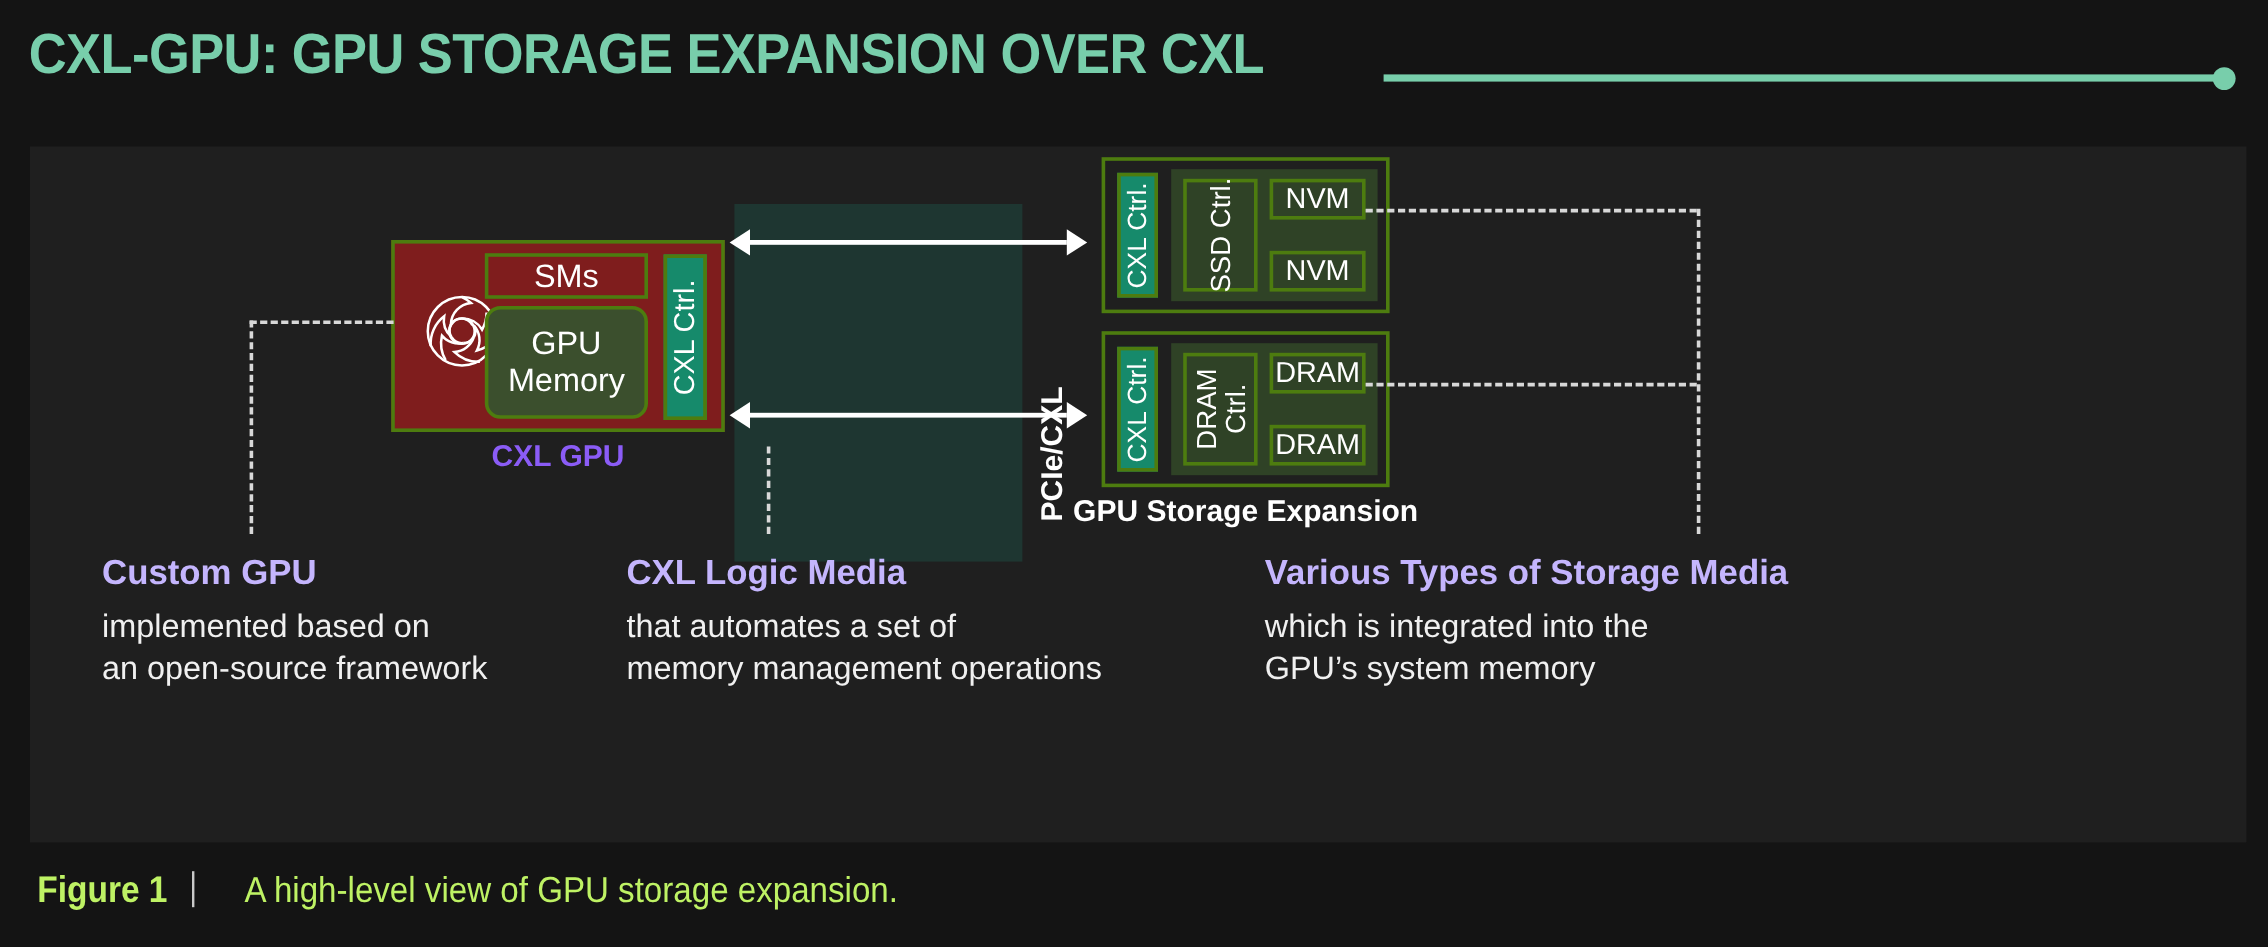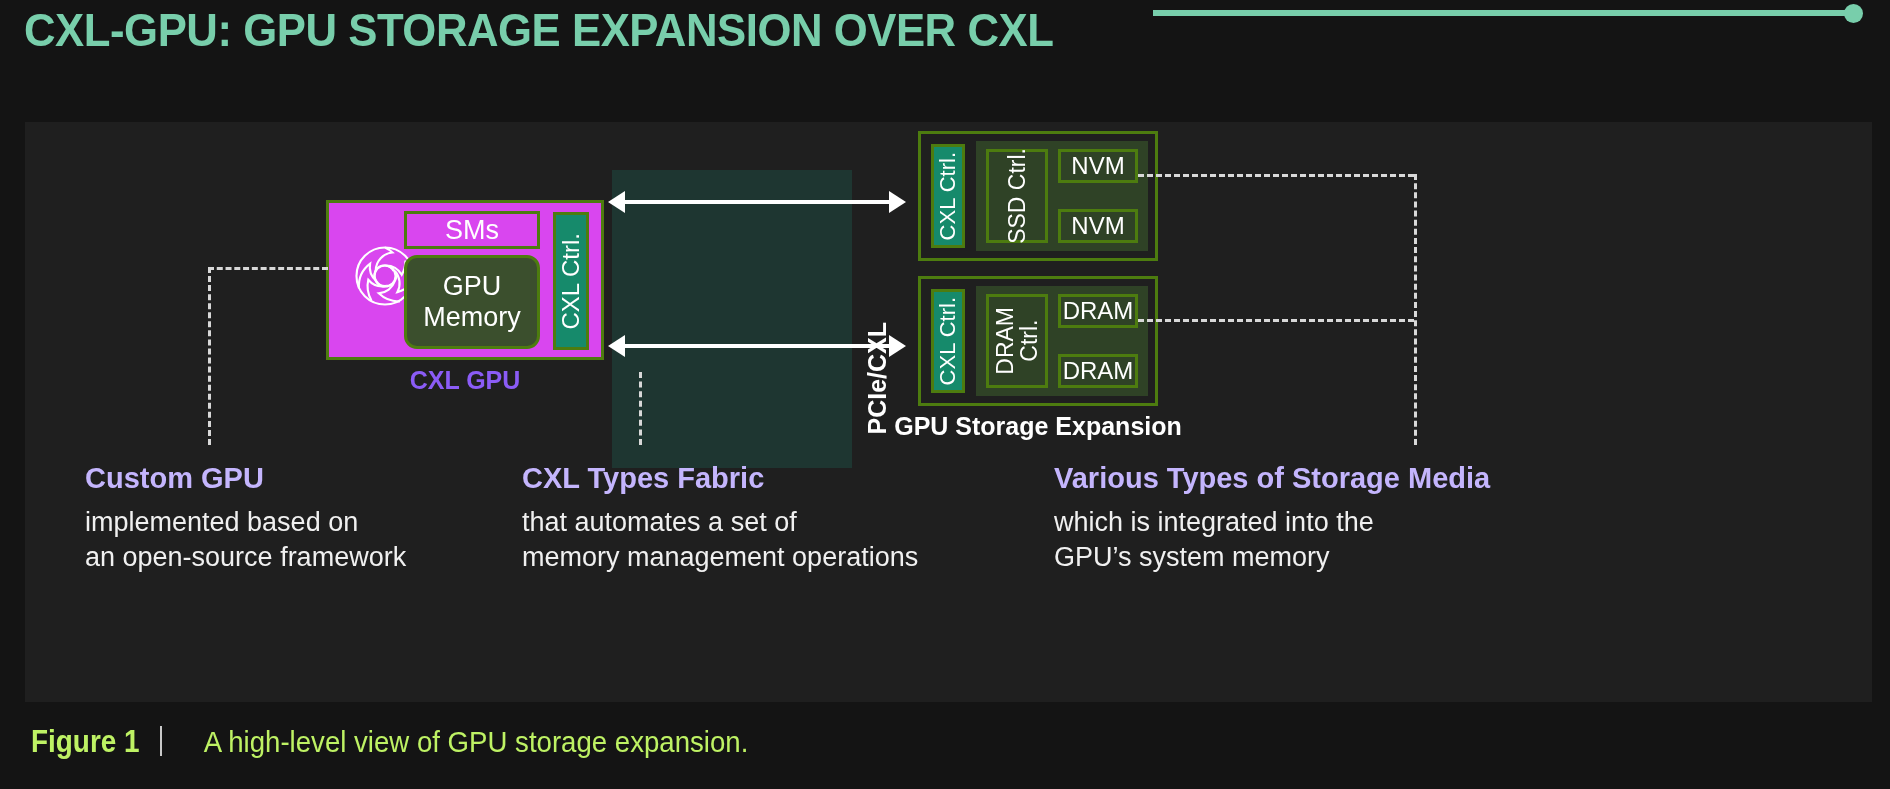--- a/index.html
+++ b/index.html
@@ -19,21 +19,21 @@
   }
 
   
   #title-row {
     position: absolute;
     left: 24px;
     top: 6px;
     width: 1842px;
     height: 62px;
     display: flex;
-    align-items: flex-start;
+    align-items: flex-end;
     gap: 22px;
   }
   #title-text {
     font-size: 47px;
     font-weight: bold;
     letter-spacing: -0.5px;
     color: #78ceab;
     white-space: nowrap;
     transform: scaleX(0.93);
     transform-origin: left center;
@@ -86,21 +86,21 @@
     border: 3px solid #4d7c0f;
     display: flex;
     align-items: center;
     justify-content: center;
     color: #ffffff;
     text-align: center;
   }
   .teal { background: #168a6b; }
   .olive { background: #3b4f2d; border-radius: 13px; }
   .olive-dark { background: #2f4226; }
-  .dark { background: #d946ef; }
+  .dark { background: #7f1d1d; }
   .transparent { background: transparent; }
 
   .vlabel {
     writing-mode: vertical-rl;
     transform: rotate(180deg);
     white-space: nowrap;
     line-height: 1.05;
   }
 
   
@@ -383,21 +383,21 @@
     <div class="dash-h" style="left:1113px; top:197px; width:276px;"></div>
     <div class="dash-v" style="left:1389px; top:52px; height:271px;"></div>
 
     <div class="annot" id="annot-gpu">
       <div class="annot-title">Custom GPU</div>
       <div class="annot-line">implemented based on</div>
       <div class="annot-line">an open-source framework</div>
     </div>
 
     <div class="annot" id="annot-fabric">
-      <div class="annot-title">CXL Types Fabric</div>
+      <div class="annot-title">CXL Logic Media</div>
       <div class="annot-line">that automates a set of</div>
       <div class="annot-line">memory management operations</div>
     </div>
 
     <div class="annot" id="annot-media">
       <div class="annot-title">Various Types of Storage Media</div>
       <div class="annot-line">which is integrated into the</div>
       <div class="annot-line">GPU’s system memory</div>
     </div>
 

